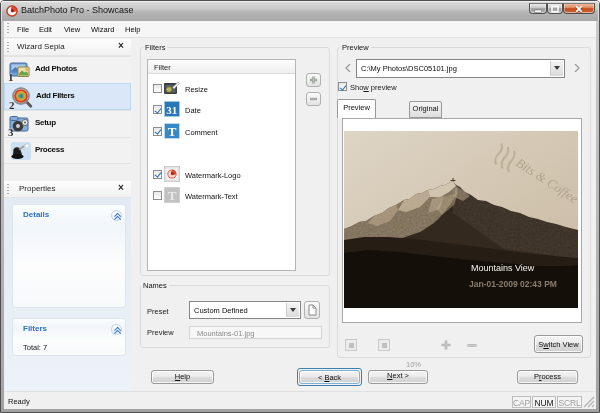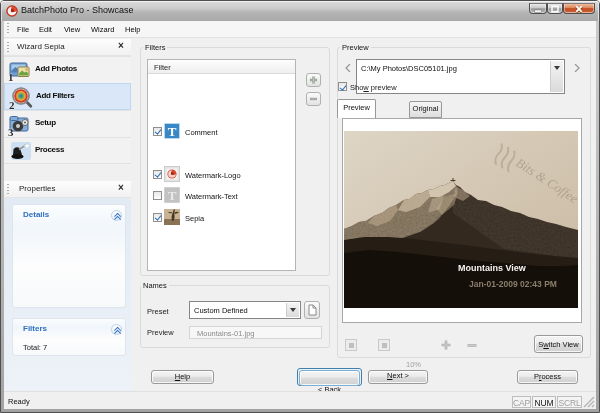--- a/index.html
+++ b/index.html
@@ -196,20 +196,40 @@
   <div class="prop-title">Filters</div>
   <div class="prop-chev"></div>
   <div class="prop-lines" style="top:22.5px;">Total: 7</div>
 </div>
 
 <div class="groupbox" style="left:140px;top:47px;width:190px;height:229px;"></div>
 <div class="group-label" style="left:143px;top:43px;">Filters</div>
 
 <div id="filterlist">
   <div id="flt-header">Filter</div>
+  <div class="flt-row" style="top:17.5px;">
+    <div class="checkbox flt-check"></div>
+    <div class="flt-icon"><svg width="16" height="16" viewBox="0 0 16 16">
+      <rect x="0" y="3" width="13" height="11" rx="1" fill="#3a3f42"></rect>
+      <rect x="1.5" y="5" width="10" height="7.5" fill="#55606a"></rect>
+      <circle cx="5" cy="9.5" r="2.4" fill="#e8c83a" stroke="#a8882a"></circle>
+      <circle cx="5" cy="9.5" r="1" fill="#40b8c8"></circle>
+      <path d="M8.5 7.5 L14 2 L15.5 3.5 L10 9 z" fill="#e8e8e8" stroke="#888" stroke-width="0.5"></path>
+    </svg></div>
+    <div class="flt-label">Resize</div>
+  </div>
+  <div class="flt-row" style="top:39px;">
+    <div class="checkbox flt-check on"></div>
+    <div class="flt-icon"><svg width="16" height="16" viewBox="0 0 16 16">
+      <rect width="16" height="16" rx="1" fill="#9ec8e0"></rect>
+      <rect x="1" y="1" width="14" height="14" fill="#2878b8"></rect>
+      <text x="2.2" y="12.5" font-family="Liberation Serif,serif" font-size="11" font-weight="bold" fill="#fff">31</text>
+    </svg></div>
+    <div class="flt-label">Date</div>
+  </div>
   <div class="flt-row" style="top:60.5px;">
     <div class="checkbox flt-check on"></div>
     <div class="flt-icon"><svg width="16" height="16" viewBox="0 0 16 16">
       <rect width="16" height="16" rx="1" fill="#b8d8ec"></rect>
       <rect x="1" y="1" width="14" height="14" fill="#3888c8"></rect>
       <text x="3.8" y="13" font-family="Liberation Serif,serif" font-size="13" font-weight="bold" fill="#fff">T</text>
     </svg></div>
     <div class="flt-label">Comment</div>
   </div>
   <div class="flt-row" style="top:103.5px;">
@@ -224,29 +244,20 @@
     <div class="flt-label">Watermark-Logo</div>
   </div>
   <div class="flt-row" style="top:125px;">
     <div class="checkbox flt-check"></div>
     <div class="flt-icon"><svg width="16" height="16" viewBox="0 0 16 16">
       <rect width="16" height="16" rx="1" fill="#cfcfcf"></rect>
       <rect x="1" y="1" width="14" height="14" fill="#c2c2c2"></rect>
       <text x="3.8" y="13" font-family="Liberation Serif,serif" font-size="13" font-weight="bold" fill="#e9e9e9">T</text>
     </svg></div>
     <div class="flt-label">Watermark-Text</div>
-  </div>
-  <div class="flt-row" style="top:146.5px;">
-    <div class="checkbox flt-check on"></div>
-    <div class="flt-icon"><svg width="16" height="16" viewBox="0 0 16 16">
-      <rect width="16" height="16" fill="#c8b494"></rect>
-      <rect x="0" y="10" width="16" height="6" fill="#8a7354"></rect>
-      <path d="M8 12 q-1 -5 0.5 -8 q-3 1 -4.5 -1 q3 -0.5 5 1 q-0.5 -3 2 -4 q0 2.5 -1 4 q2 -2 5 -1 q-2 2.5 -5 1.5 q1.5 3 -0.5 7.5 z" fill="#4a3a22"></path>
-    </svg></div>
-    <div class="flt-label">Sepia</div>
   </div>
 </div>
 
 <div class="sq-btn" style="left:306px;top:73px;width:15px;height:14px;"><svg width="13" height="12">
       <path d="M6.5 2.5 v7 M3 6 h7" stroke="#8f9b8f" stroke-width="2.4"></path>
       <path d="M6.5 3 v6 M3.5 6 h6" stroke="#c2cbc2" stroke-width="0.8"></path>
     </svg></div>
 <div class="sq-btn" style="left:306px;top:92px;width:15px;height:14px;"><svg width="13" height="12">
       <path d="M3 6 h7" stroke="#9a9a9a" stroke-width="2.4"></path>
       <path d="M3.5 6 h6" stroke="#c6c6c6" stroke-width="0.8"></path>
@@ -265,21 +276,21 @@
     </svg></div>
 <div style="position:absolute;left:147px;top:328px;">Preview</div>
 <div class="textbox-dis" style="left:189px;top:326px;width:133px;height:13px;padding:2px 0 0 7px;">Mountains-01.jpg</div>
 
 <div class="groupbox" style="left:337px;top:47px;width:254px;height:311px;"></div>
 <div class="group-label" style="left:340px;top:43px;">Preview</div>
 
 <svg style="position:absolute;left:345px;top:64px;" width="6" height="8">
     <path d="M5 0 L1 4 L5 8" fill="none" stroke="#9a9a9a" stroke-width="1.3"></path>
   </svg>
-<div class="combo" style="left:356px;top:59px;width:209px;height:35px;">
+<div class="combo" style="left:356px;top:59px;width:209px;height:19px;">
   <div class="ctext" style="top:3.5px;">C:\My Photos\DSC05101.jpg</div>
     <div class="carrow"></div>
 </div>
 <svg style="position:absolute;left:574px;top:64px;" width="6" height="8">
     <path d="M1 0 L5 4 L1 8" fill="none" stroke="#9a9a9a" stroke-width="1.3"></path>
   </svg>
 
 <div class="checkbox on" style="left:338px;top:82px;"></div>
 <div style="position:absolute;left:350px;top:82.5px;">Sho<u>w</u> preview</div>
 
@@ -329,21 +340,21 @@
 
     <g transform="translate(156,10) rotate(14)" opacity="0.55">
       <g stroke="#a89a82" stroke-width="2" fill="none">
         <path d="M2 24 q-4 -6 0 -12 q3 -5 0 -10"></path>
         <path d="M9 26 q-4 -6 0 -12 q3 -5 0 -10"></path>
         <path d="M16 28 q-4 -6 0 -12 q3 -5 0 -10"></path>
       </g>
     </g>
     <text x="0" y="0" transform="translate(171,34) rotate(33)" font-family="Liberation Serif,serif" font-size="13" font-style="italic" fill="#a89a82" opacity="0.8">Bits &amp; Coffee</text>
   </svg>
-  <div style="position:absolute;left:70px;top:132px;color:#f6f4ee;font-weight:bold;font-size:9px;padding-left:44px;">Mountains View</div>
+  <div style="position:absolute;left:83px;top:132px;color:#f6f4ee;font-weight:normal;font-size:9px;padding-left:44px;">Mountains View</div>
   <div style="position:absolute;left:125px;top:148px;color:#8a7d6c;font-weight:bold;font-size:8.5px;">Jan-01-2009 02:43 PM</div>
 </div>
 
 <div style="position:absolute;left:345px;top:339px;width:12px;height:12px;border:1px solid #c9c9c9;background:#ececec;z-index:4;">
     <div style="position:absolute;inset:2.5px;background:#bfbfbf;"></div>
   </div>
 <div style="position:absolute;left:378px;top:339px;width:12px;height:12px;border:1px solid #c9c9c9;background:#ececec;z-index:4;">
     <div style="position:absolute;inset:2.5px;background:#bfbfbf;"></div>
   </div>
 <div style="position:absolute;left:406px;top:360px;color:#a0a0a0;font-size:7.5px;z-index:4;">10%</div>
@@ -352,21 +363,21 @@
     <path d="M5 1 v8 M1 5 h8" stroke="#d2d2d2" stroke-width="0.8"></path>
   </svg>
 <svg style="position:absolute;left:467px;top:343px;z-index:4;" width="10" height="5">
     <path d="M0.5 2.5 h9" stroke="#b0b0b0" stroke-width="2.6"></path>
     <path d="M1 2.5 h8" stroke="#d2d2d2" stroke-width="0.8"></path>
   </svg>
 <div class="btn" style="left:534px;top:335px;width:49px;height:18px;padding-top:4px;z-index:4;white-space:nowrap;">S<u>w</u>itch View</div>
 
 <div class="btn" style="left:151px;top:370px;width:63px;height:14px;padding-top:1px;"><u>H</u>elp</div>
 <div style="position:absolute;left:297px;top:368px;width:65px;height:18px;border:1px solid #3c7fb1;border-radius:3px;"></div>
-<div class="btn" style="left:299px;top:370px;width:61px;height:14px;padding-top:14px;border-color:#7ab0d4;">&lt; <u>B</u>ack</div>
+<div class="btn" style="left:299px;top:370px;width:61px;height:14px;padding-top:2px;border-color:#7ab0d4;">&lt; <u>B</u>ack</div>
 <div class="btn" style="left:368px;top:370px;width:60px;height:14px;padding-top:0;"><u>N</u>ext &gt;</div>
 <div class="btn" style="left:517px;top:370px;width:61px;height:14px;padding-top:1px;">P<u>r</u>ocess</div>
 
 <div id="statusbar">
   <div style="position:absolute;left:4px;top:5px;color:#111;">Ready</div>
   <div class="status-key" style="left:508px;width:19px;color:#9d9d9d;">CAP</div>
   <div class="status-key" style="left:528px;width:24px;color:#141414;">NUM</div>
   <div class="status-key" style="left:553px;width:25px;color:#9d9d9d;">SCRL</div>
   <svg style="position:absolute;right:1px;bottom:1px;" width="13" height="13">
       <path d="M12 2 L2 12 M12 6 L6 12 M12 10 L10 12" stroke="#b5b5b5" stroke-width="1.4"></path>

